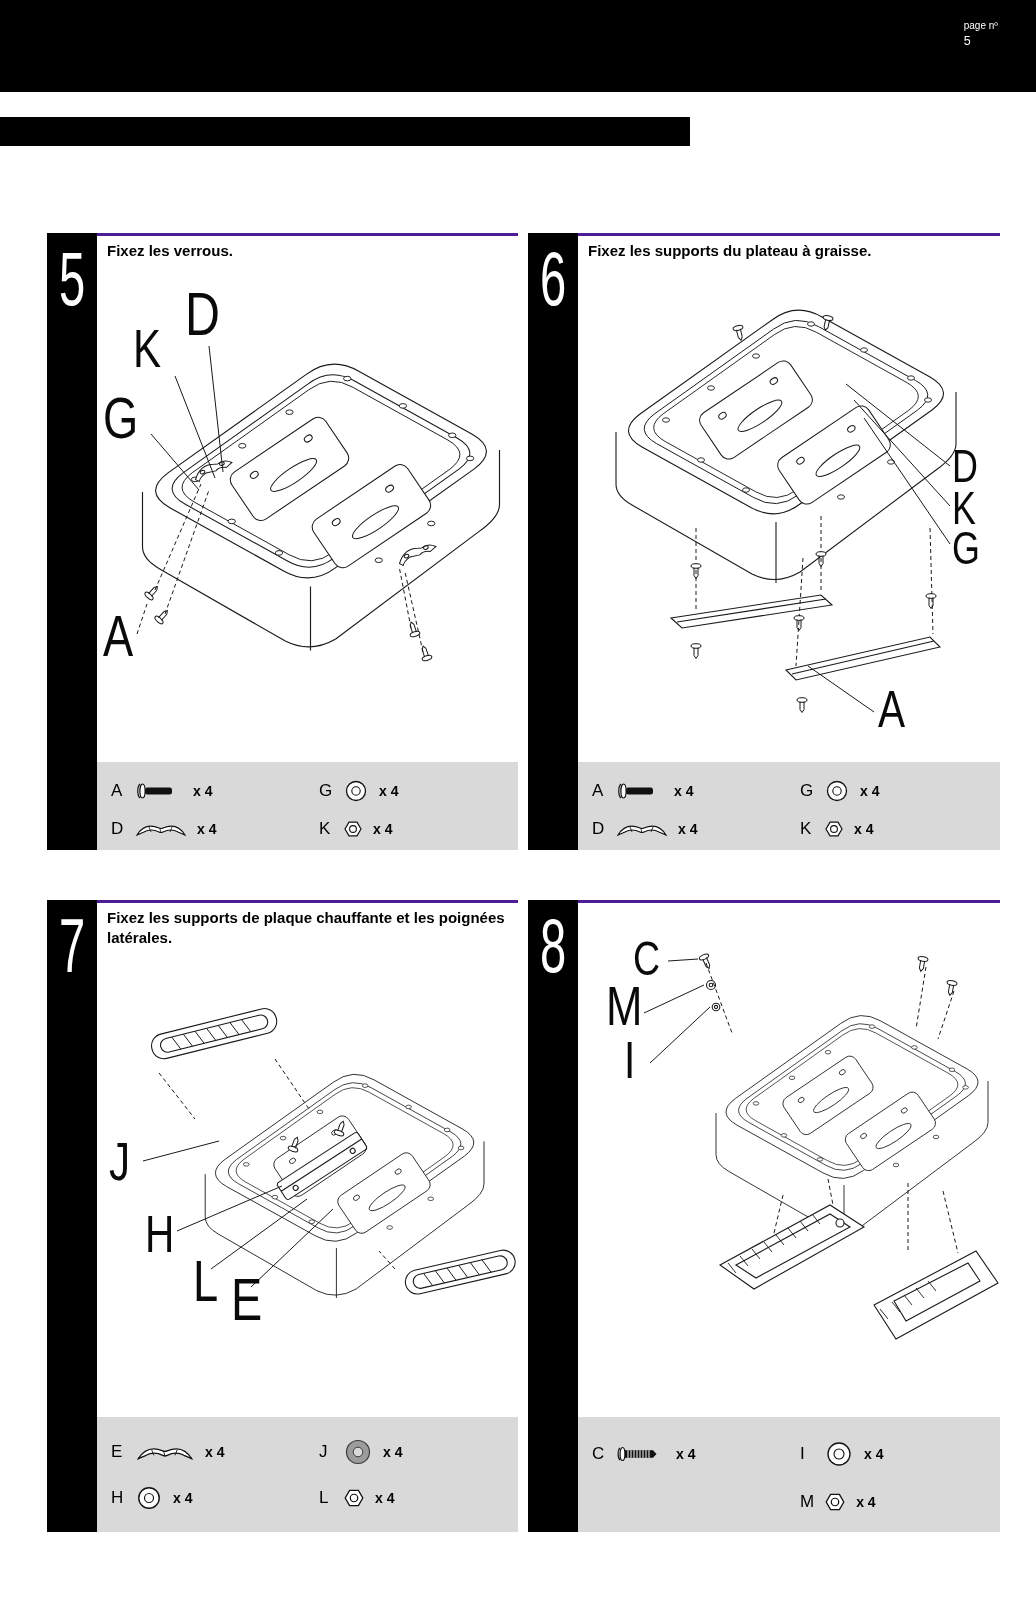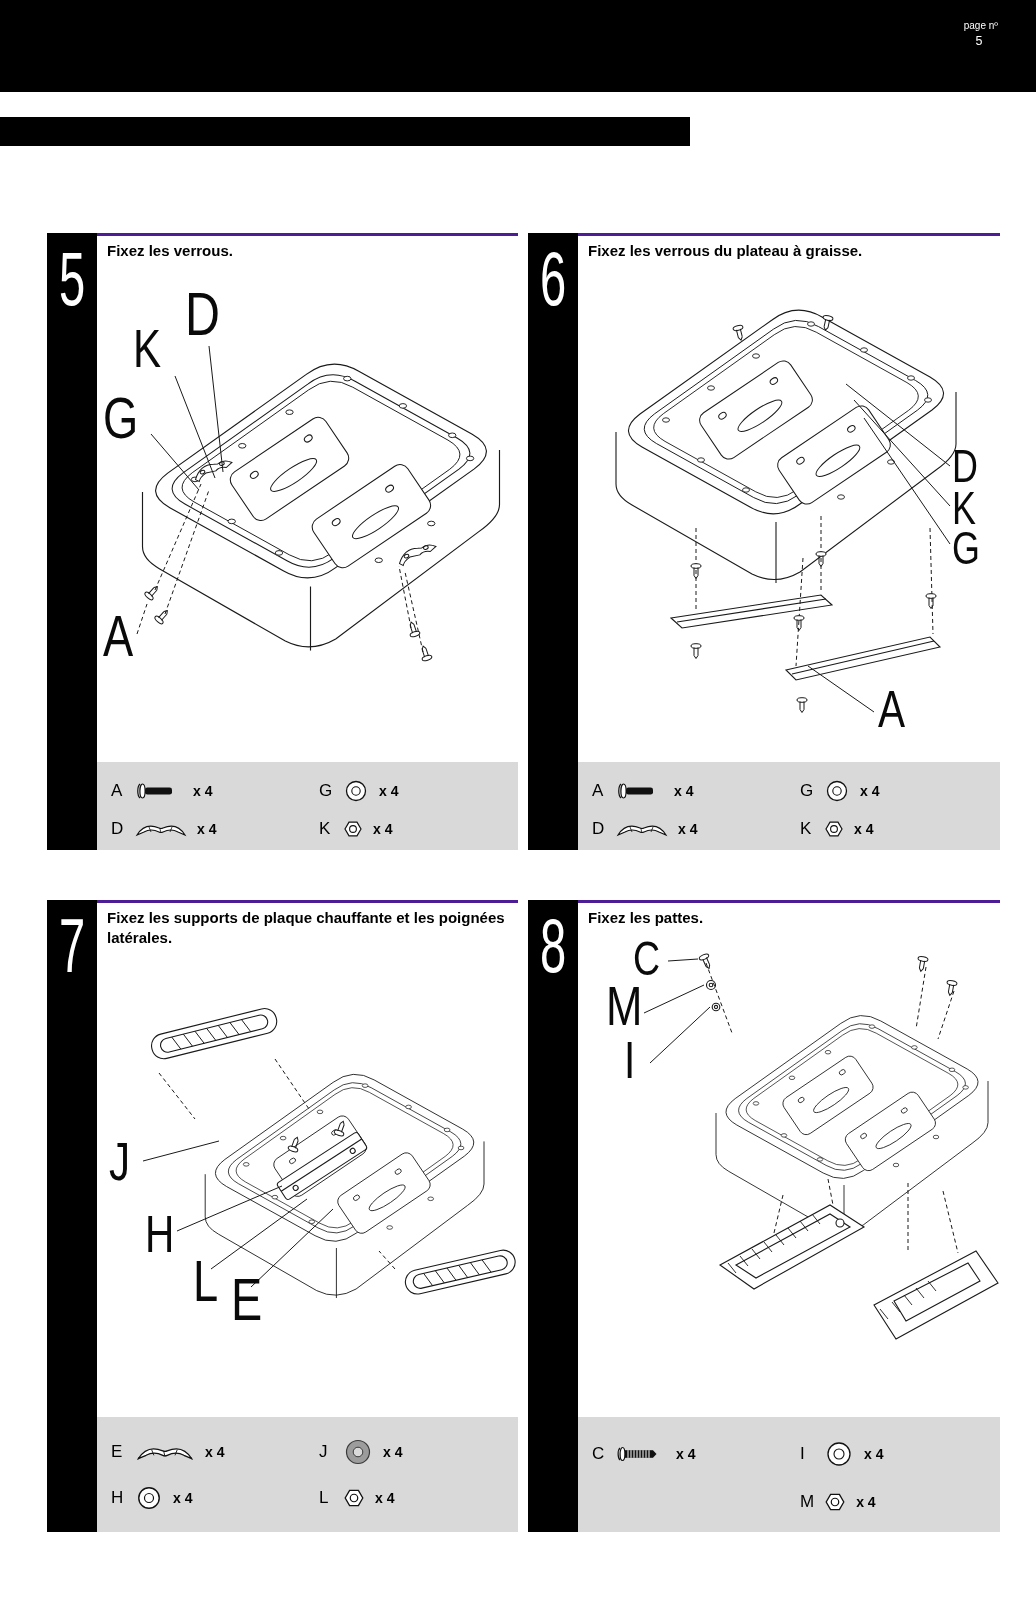--- a/index.html
+++ b/index.html
@@ -1,21 +1,21 @@
 <!DOCTYPE html>
 <html><head>
 <meta charset="utf-8">
 <style>
   html,body{margin:0;padding:0;}
   body{width:1036px;height:1600px;background:#fff;font-family:"Liberation Sans",sans-serif;color:#000;}
   .page{position:relative;width:1036px;height:1600px;background:#fff;overflow:hidden;}
 
   .topbar{position:absolute;left:0;top:0;width:1036px;height:92px;background:#000;}
   .help-text{position:absolute;left:0;top:43px;width:100%;text-align:center;color:#fff;font-size:15.5px;font-weight:bold;}
-  .pageno{position:absolute;top:20px;right:38px;color:#fff;text-align:center;}
+  .pageno{position:absolute;top:20px;right:38px;color:#fff;text-align:left;}
   .pageno-label{font-size:10px;}
   .pageno-num{font-size:12.5px;margin-top:3px;margin-right:4px;}
 
   .bar2{position:absolute;left:0;top:117px;width:690px;height:29px;background:#000;}
 
   .step{position:absolute;background:#fff;}
   .s5{left:47px;top:233px;width:471px;height:617px;}
   .s6{left:528px;top:233px;width:472px;height:617px;}
   .s7{left:47px;top:900px;width:471px;height:632px;}
   .s8{left:528px;top:900px;width:472px;height:632px;}
@@ -183,21 +183,21 @@
         </div>
       </div>
     </div>
   </section>
 
   <section class="step s6">
     <div class="numbar">
       <div class="num">6</div>
     </div>
     <div class="content">
-      <div class="title">Fixez les verrous du plateau à graisse.</div>
+      <div class="title">Fixez les supports du plateau à graisse.</div>
       <div class="drawing">
         <svg width="421" height="499" viewBox="0 0 421 499">
           <use href="#grill-body" transform="translate(28,6)"></use>
           <use href="#screw" transform="translate(250,52) rotate(12)"></use>
           <use href="#screw" transform="translate(160,62) rotate(-14)"></use>
           <g stroke="#1a1a1a" fill="#fff" stroke-width="1.1">
             <path d="M93,352 L243,329 L254,339 L104,362 Z"></path>
             <path d="M99,356 L248,333" fill="none"></path>
             <path d="M208,404 L352,371 L362,381 L218,414 Z"></path>
             <path d="M214,408 L356,375" fill="none"></path>
@@ -359,21 +359,20 @@
         </div>
       </div>
     </div>
   </section>
 
   <section class="step s8">
     <div class="numbar">
       <div class="num">8</div>
     </div>
     <div class="content">
-      <div class="title">Fixez les pattes.</div>
       <div class="drawing">
         <svg width="421" height="487" viewBox="0 0 421 487">
           <use href="#grill-body" transform="translate(130,52) scale(0.80)"></use>
           <use href="#screw" transform="translate(126,24) rotate(-24)"></use>
           <g stroke="#1a1a1a" fill="#fff" stroke-width="1.1">
             <circle cx="133" cy="52" r="4.5"></circle>
               <circle cx="133" cy="52" r="1.8"></circle>
             <circle cx="138" cy="74" r="3.8"></circle>
               <circle cx="138" cy="74" r="1.6"></circle>
           </g>

